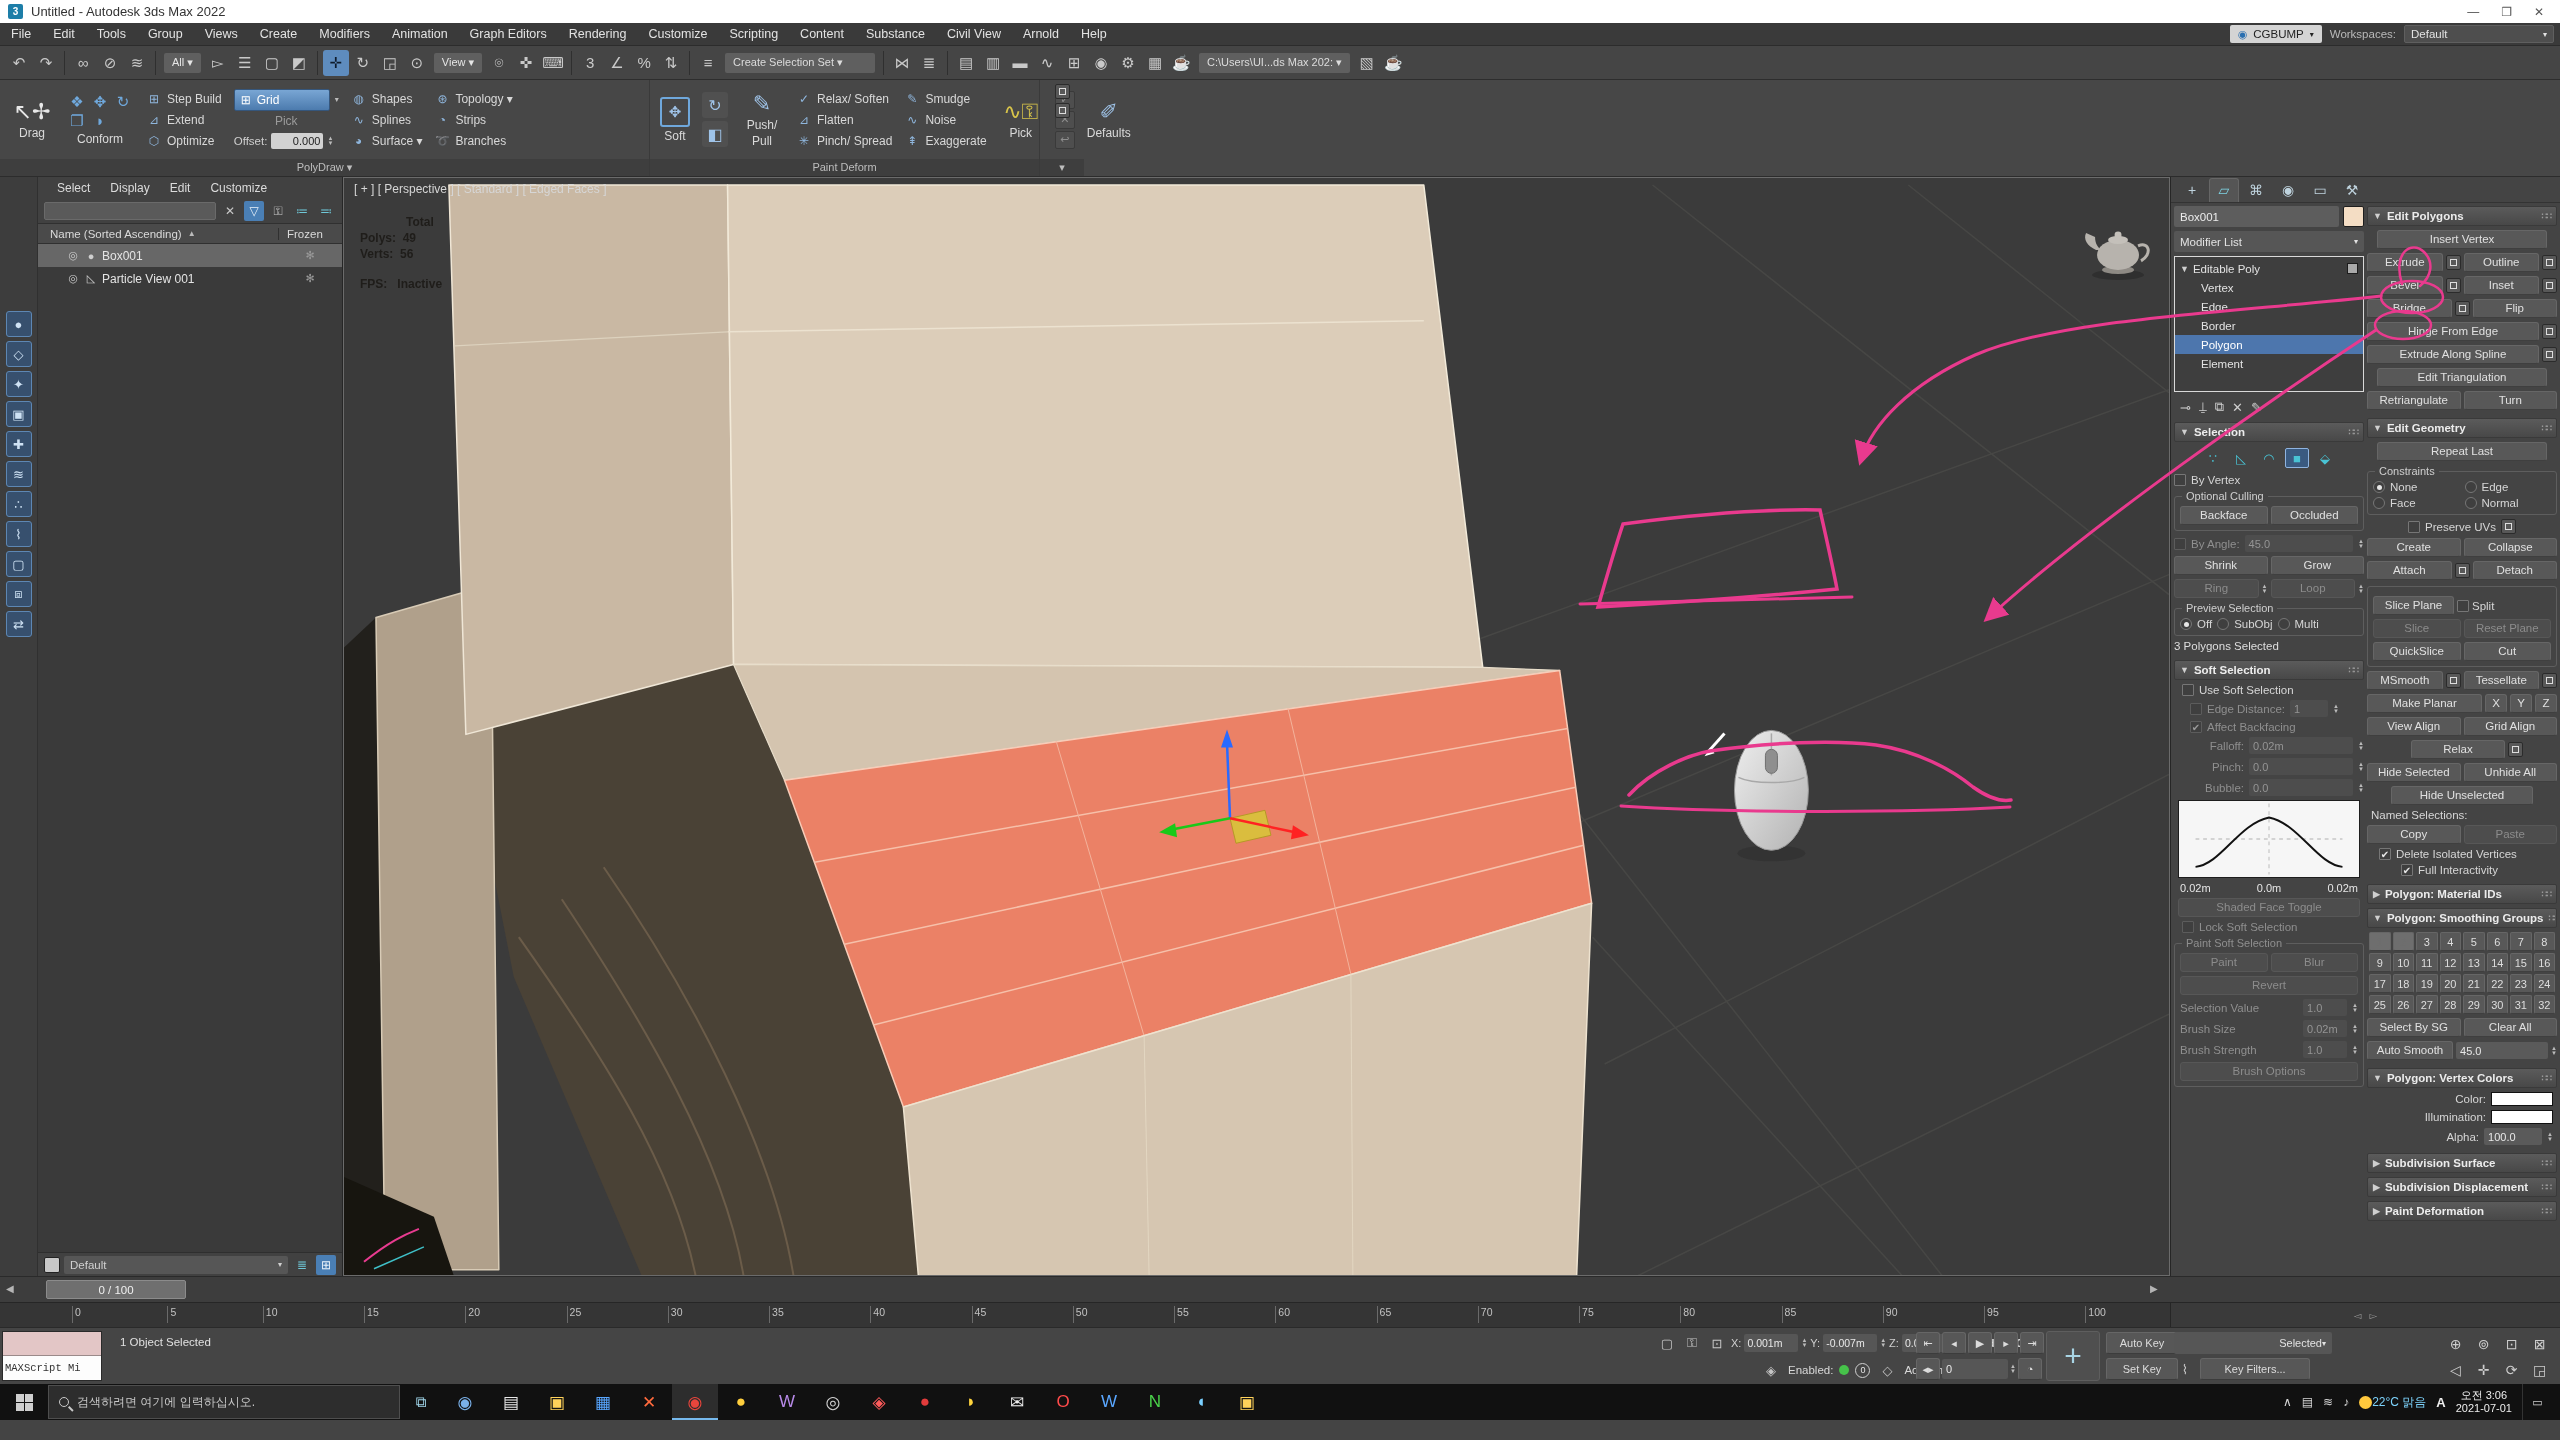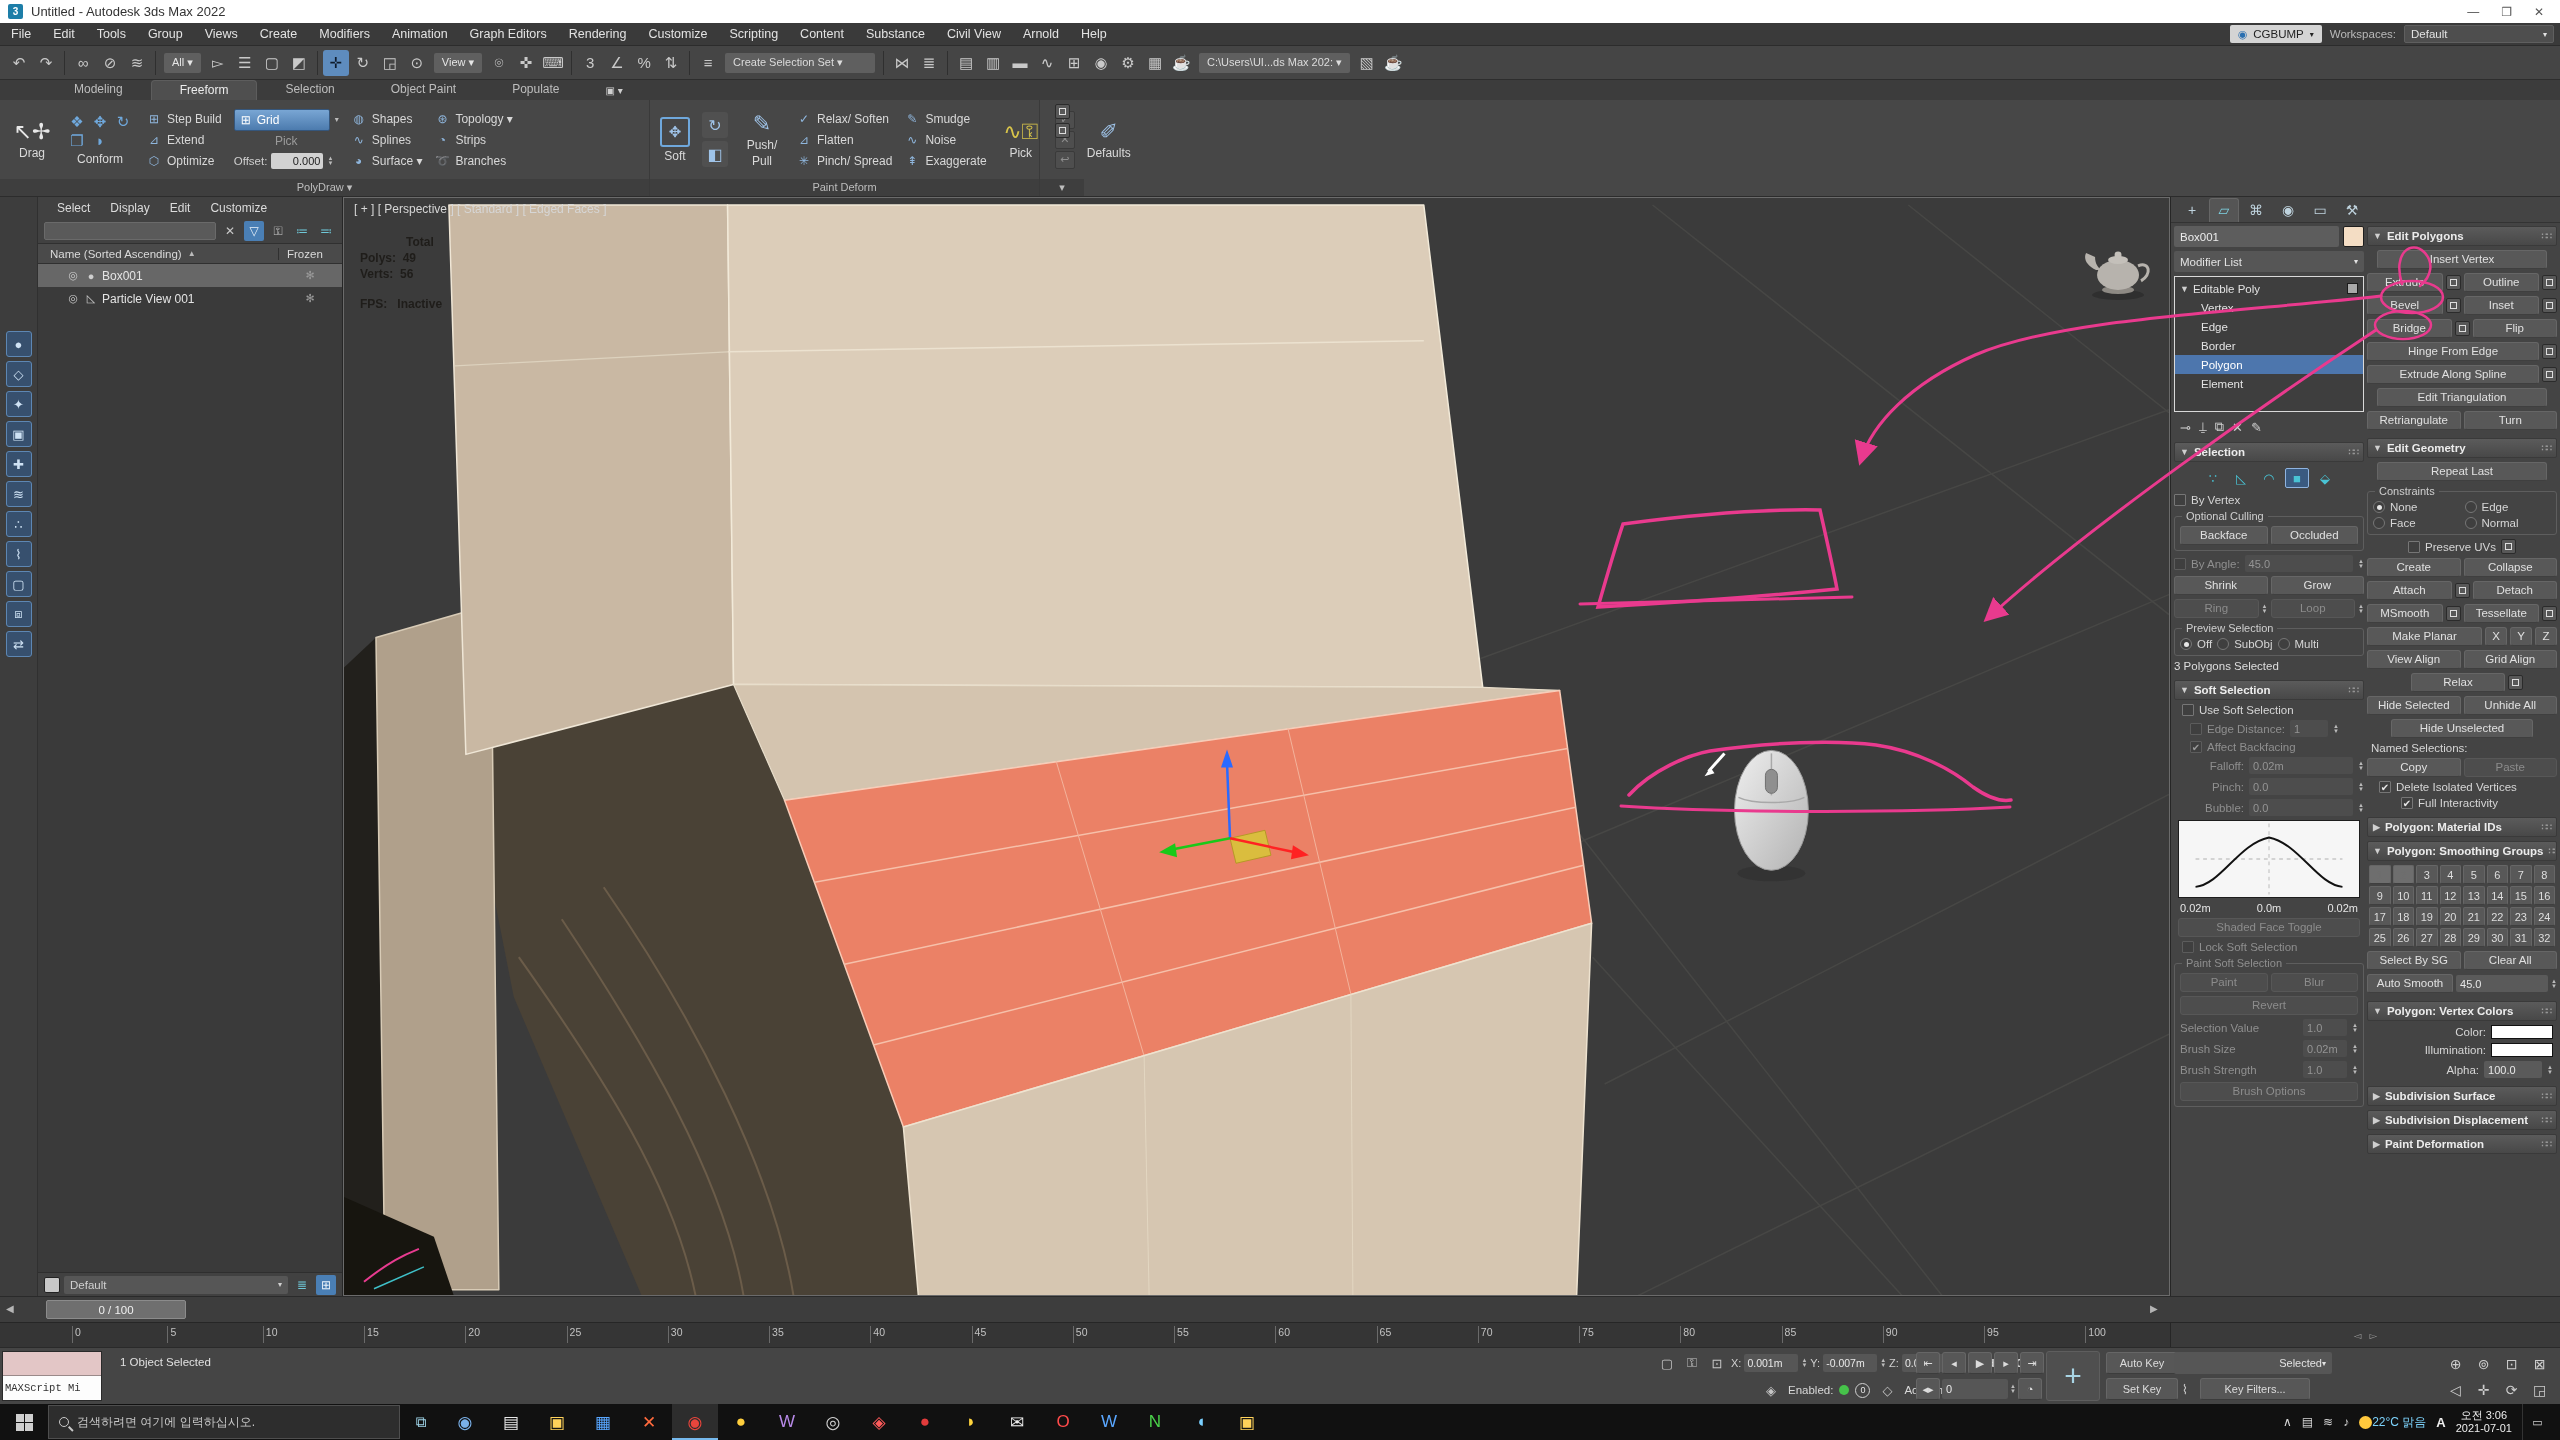--- a/index.html
+++ b/index.html
@@ -273,30 +273,20 @@
       <span class="tbtn">⊞</span>
       <span class="tbtn">◉</span>
       <span class="tbtn">⚙</span>
       <span class="tbtn">▦</span>
       <span class="tbtn">☕</span>
       <span class="tddw">C:\Users\UI...ds Max 202: ▾</span>
       <span class="tbtn">▧</span>
       <span class="tbtn">☕</span>
     </div>
 
-  <div class="ribtabs">
-    <span style="display:flex">
-        <span class="rtab">Modeling</span>
-        <span class="rtab active">Freeform</span>
-        <span class="rtab">Selection</span>
-        <span class="rtab">Object Paint</span>
-        <span class="rtab">Populate</span>
-      </span>
-    <span class="rtab-extra">▣ ▾</span>
-  </div>
 
   <div class="ribbon">
 
     <div class="rsec" style="width:650px">
       <div class="rmain">
         <span class="bigtool">
           <span class="bicon" style="color:#e8e8e8">↖✢</span>
           <span>Drag</span>
         </span>
         <span class="bigtool">
@@ -926,20 +916,35 @@
               <span class="sqb"></span>
             </div>
             <div class="brow">
               <span class="btn">Create</span>
               <span class="btn">Collapse</span>
             </div>
             <div class="brow">
               <span class="btn">Attach</span>
                 <span class="sqb"></span>
               <span class="btn">Detach</span>
+            </div>
+            <div class="grp" style="margin-top:2px">
+              <div class="brow">
+                <span class="btn">Slice Plane</span>
+                <span class="cb"></span>
+                <span class="lbl" style="flex:1">Split</span>
+              </div>
+              <div class="brow">
+                <span class="btn dis">Slice</span>
+                <span class="btn dis">Reset Plane</span>
+              </div>
+              <div class="brow">
+                <span class="btn">QuickSlice</span>
+                <span class="btn">Cut</span>
+              </div>
             </div>
             <div class="brow">
               <span class="btn">MSmooth</span>
                 <span class="sqb"></span>
               <span class="btn">Tessellate</span>
                 <span class="sqb"></span>
             </div>
             <div class="brow">
               <span class="btn">Make Planar</span>
               <span class="btn" style="flex:0 0 22px">X</span>

